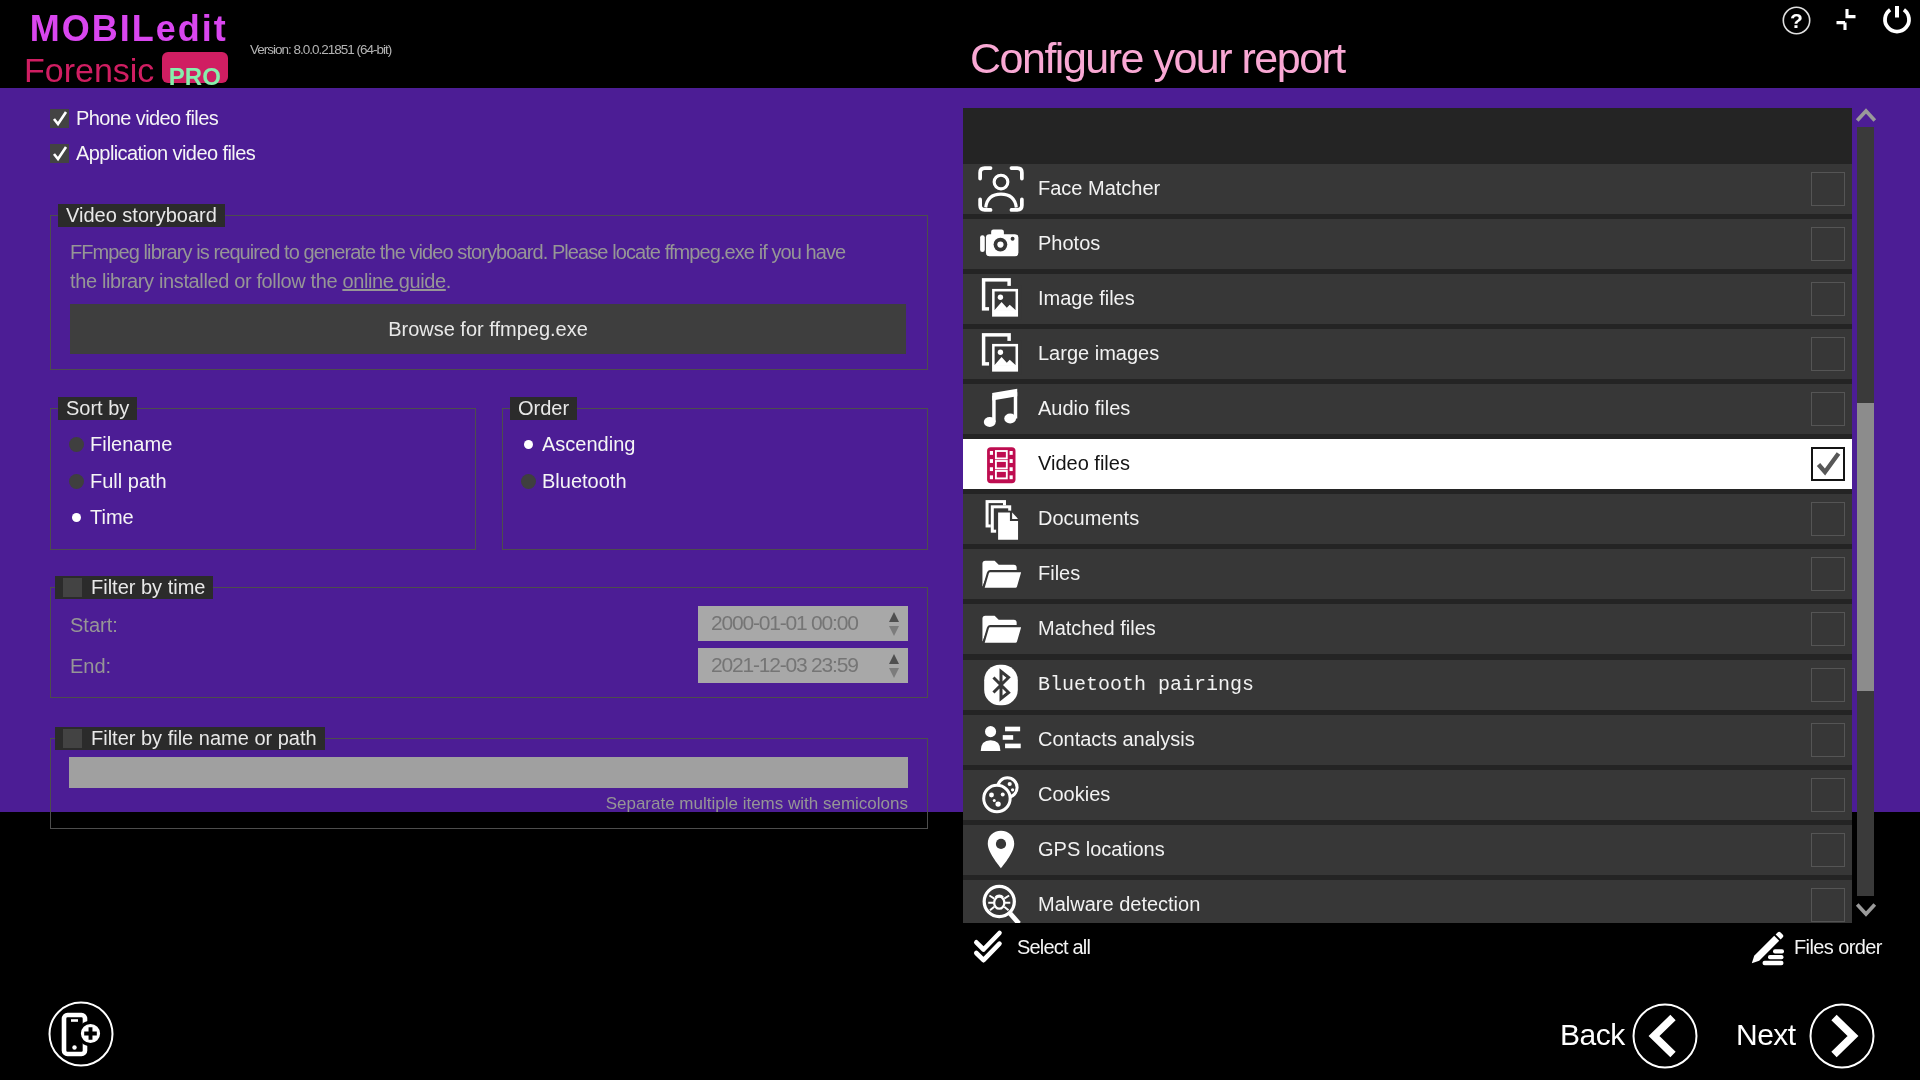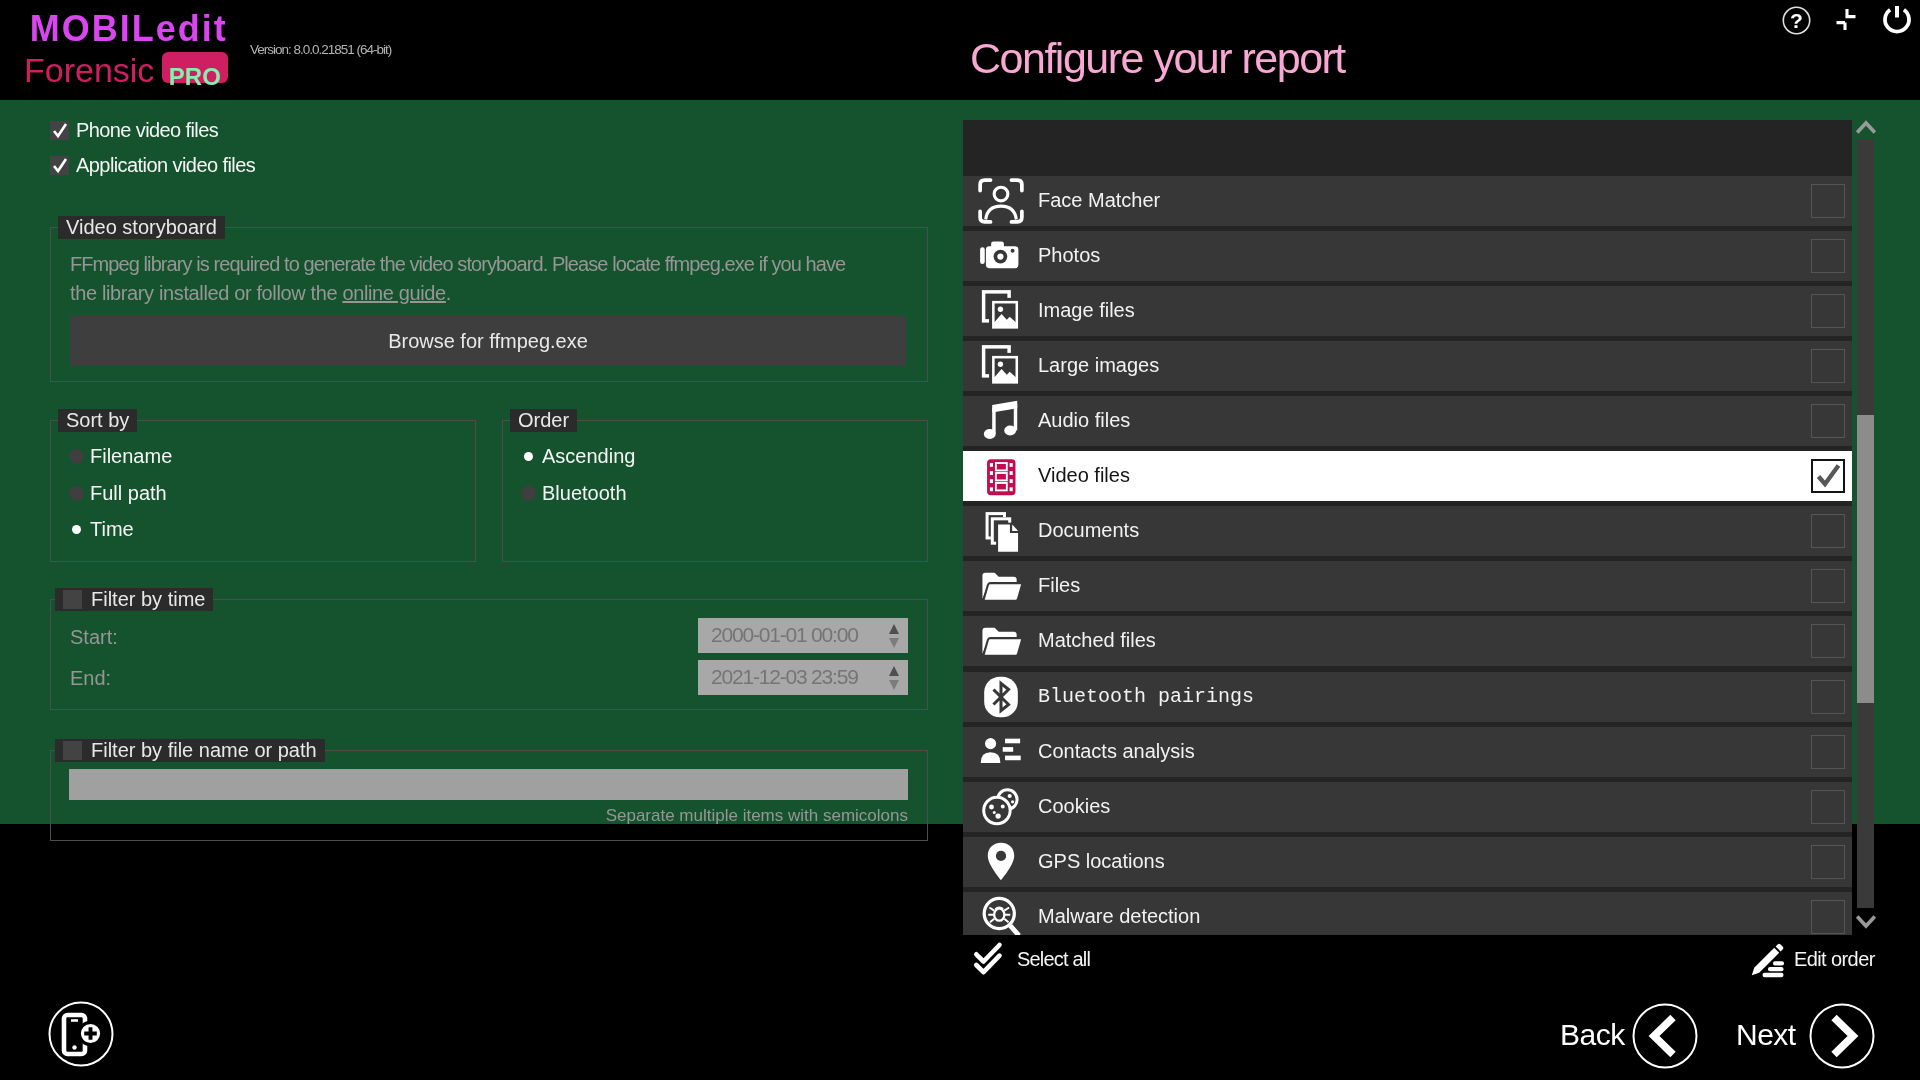--- a/index.html
+++ b/index.html
@@ -1,20 +1,20 @@
 <!DOCTYPE html>
 <html><head>
 <meta charset="utf-8">
 <style>
   * { margin:0; padding:0; box-sizing:border-box; }
   html,body { width:1920px; height:1080px; background:#000; overflow:hidden;
     font-family:"Liberation Sans", sans-serif; }
   .abs { position:absolute; }
   #stage { position:relative; width:1920px; height:1080px; background:#000; }
-  #content { position:absolute; left:0; top:100px; width:1920px; height:724px; background:#14532d; }
+  #content { position:absolute; left:0; top:88px; width:1920px; height:724px; background:#4c1d95; }
   .fs { position:absolute; border:1px solid #4d4d4d; }
   .leg { position:absolute; background:#2b2b2b; padding:0 8px; font-size:20px; color:#e8e8e8; white-space:nowrap; }
   .wlab { font-size:20px; color:#f5f5f5; white-space:nowrap; }
   .glab { font-size:20px; color:#969696; white-space:nowrap; }
   .ckbx { position:absolute; width:19px; height:19px; background:#434343; }
   .ckbx svg { position:absolute; left:0; top:0; }
   .ckempty { position:absolute; width:19px; height:19px; background:#434343; }
   .radio { position:absolute; width:15px; height:15px; border-radius:50%; background:#3f3f3f; }
   .radio.sel { background:transparent; }
   .radio.sel::after { content:""; position:absolute; left:3px; top:3px; width:9px; height:9px; border-radius:50%; background:#fff; }
@@ -308,21 +308,21 @@
       <path d="M5.3,24 L12.5,31.2 L28.5,14.7" fill="none" stroke="#fff" stroke-width="4.6" stroke-linecap="round" stroke-linejoin="round"></path>
     </svg>
     <div class="abs wlab" style="left:1017px; top:848px; letter-spacing:-0.8px;">Select all</div>
     <svg class="abs" style="left:1748px; top:841px;" width="38" height="38" viewBox="0 0 38 38">
       <path d="M3.8,34.3 L6.2,26.8 L26.2,6.8 L31.2,11.8 L11.2,31.8 z" fill="#fff"></path>
       <path d="M27.6,5.4 L29.6,3.4 a2.1,2.1 0 0 1 3,0 l2,2 a2.1,2.1 0 0 1 0,3 l-2,2 z" fill="#fff"></path>
       <rect x="25" y="20.3" width="11" height="4.2" rx="2" fill="#fff"></rect>
       <rect x="20" y="26" width="15.5" height="4.2" rx="2" fill="#fff"></rect>
       <rect x="14.5" y="31.8" width="21" height="4.4" rx="2.2" fill="#fff"></rect>
     </svg>
-    <div class="abs wlab" style="left:1794px; top:848px; letter-spacing:-0.6px;">Edit order</div>
+    <div class="abs wlab" style="left:1794px; top:848px; letter-spacing:-0.6px;">Files order</div>
   </div>
 
   <div class="abs" id="footer" style="left:0; top:990px; width:1920px; height:90px; background:#000;">
     <svg class="abs" style="left:47px; top:10px;" width="68" height="68" viewBox="0 0 68 68">
       <circle cx="34" cy="34" r="31.5" fill="none" stroke="#fff" stroke-width="2"></circle>
       <rect x="17" y="15" width="21" height="39" rx="3.5" fill="none" stroke="#fff" stroke-width="4.6"></rect>
       <line x1="24" y1="20.5" x2="31" y2="20.5" stroke="#fff" stroke-width="2.6"></line>
       <circle cx="27.5" cy="47.5" r="2.2" fill="#fff"></circle>
       <circle cx="43.5" cy="33.5" r="11.2" fill="#fff" stroke="#000" stroke-width="3.2"></circle>
       <path d="M43.5,27.2 v12.6 M37.2,33.5 h12.6" stroke="#000" stroke-width="3.9"></path>

